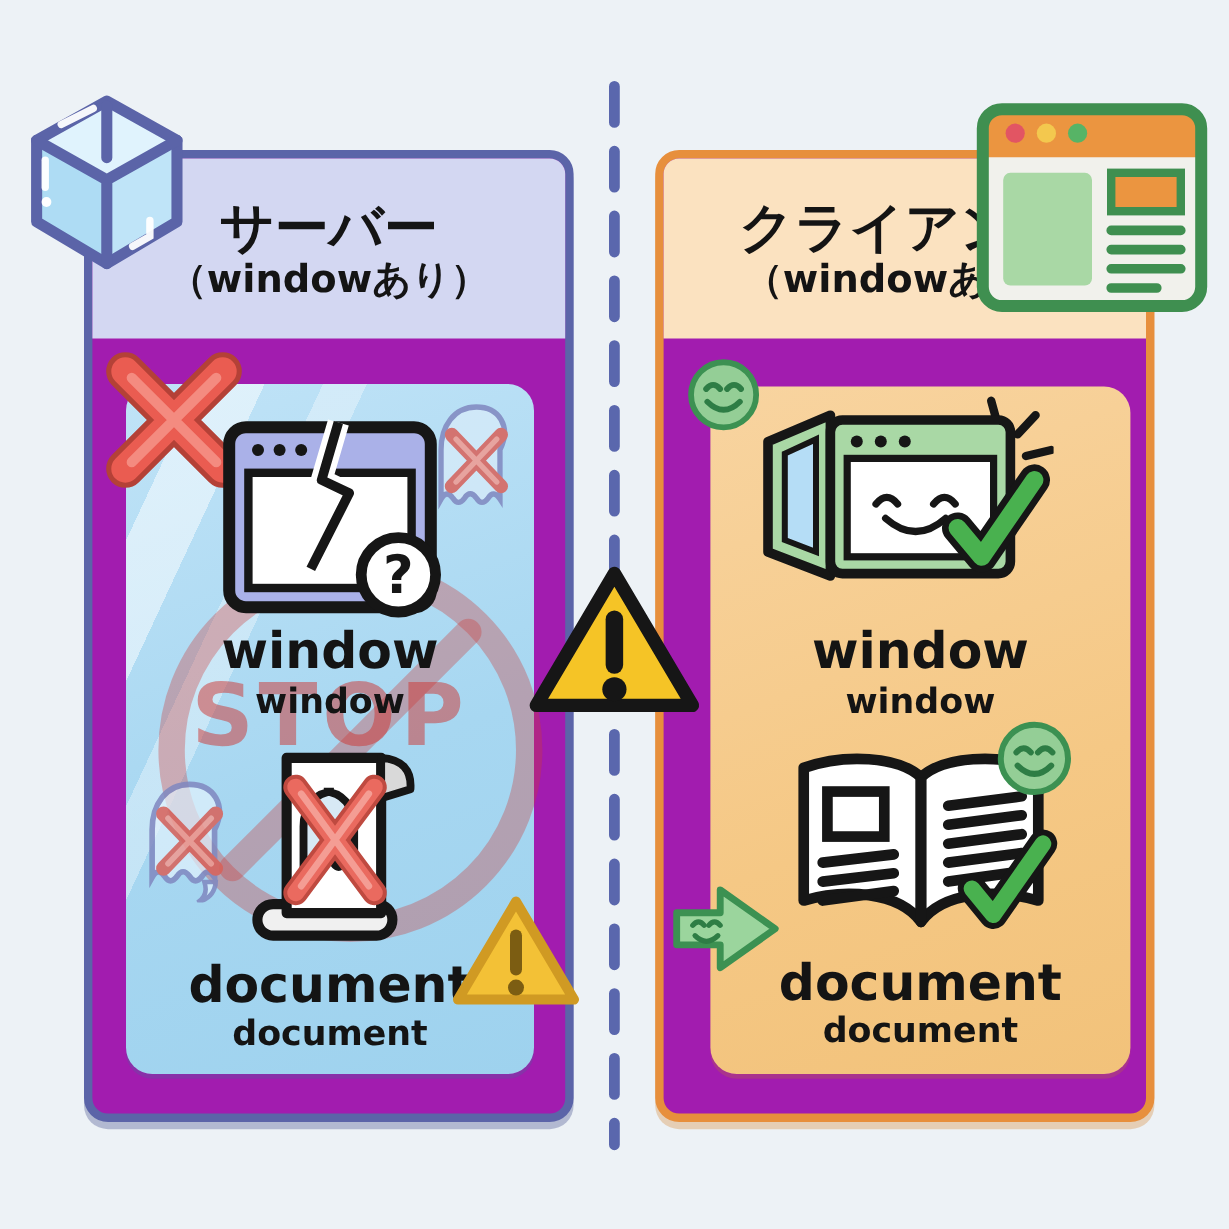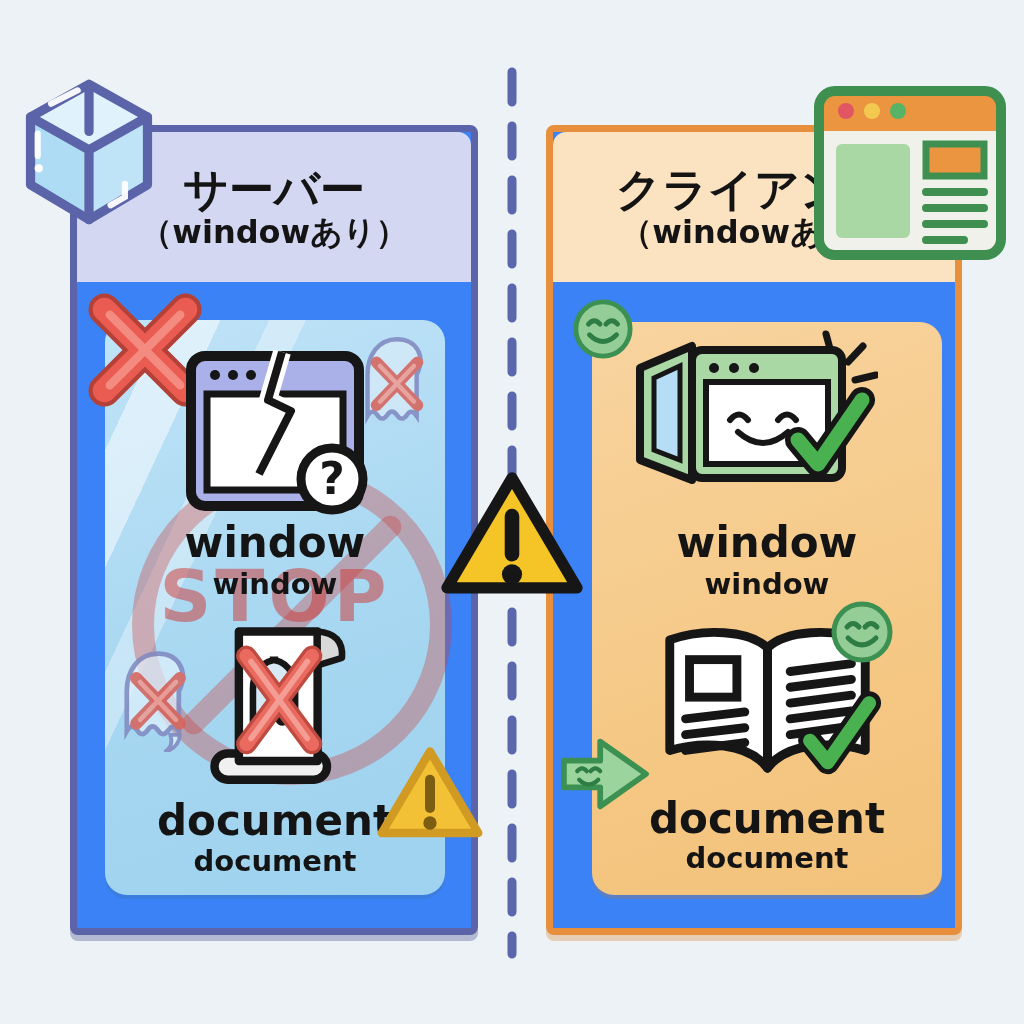--- a/index.html
+++ b/index.html
@@ -1,20 +1,20 @@
 <!DOCTYPE html>
 <html><head>
 <meta charset="utf-8">
 <style>
   html,body{margin:0;padding:0;background:#edf2f6;}
   .stage{position:relative;width:1024px;height:1024px;margin:0 auto;overflow:hidden;
          background:#edf2f6;font-family:"DejaVu Sans","Liberation Sans",sans-serif;color:#141414;}
   .abs{position:absolute;}
   
-  .panel{position:absolute;top:125px;height:796px;background:#3b82f6;border-radius:8px;}
+  .panel{position:absolute;top:125px;height:796px;background:#a21caf;border-radius:20px;}
   .panel.server{left:70px;width:394px;border:7px solid #5b64a8;box-shadow:0 6px 0 rgba(70,80,140,.35);}
   .panel.client{left:546px;width:402px;border:7px solid #e78f3c;box-shadow:0 6px 0 rgba(214,140,60,.35);}
   .panel-header{position:absolute;left:0;top:0;width:100%;height:150px;border-radius:13px 13px 0 0;
                 display:flex;flex-direction:column;align-items:center;justify-content:center;gap:4px;}
   .server .panel-header{background:#d3d7f2;}
   .client .panel-header{background:#fbe2c0;}
   .panel-title{font-size:45px;font-weight:800;line-height:1;}
   .panel-subtitle{font-size:32px;font-weight:800;line-height:1;}
   .card{position:absolute;border-radius:22px;}
   .card.blue{left:28px;top:188px;width:340px;height:575px;

